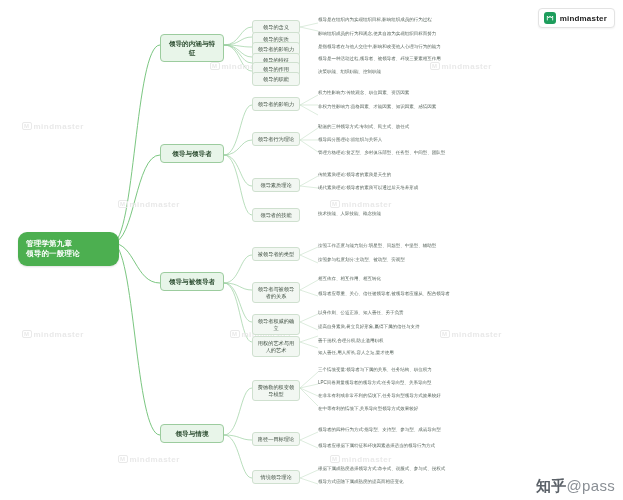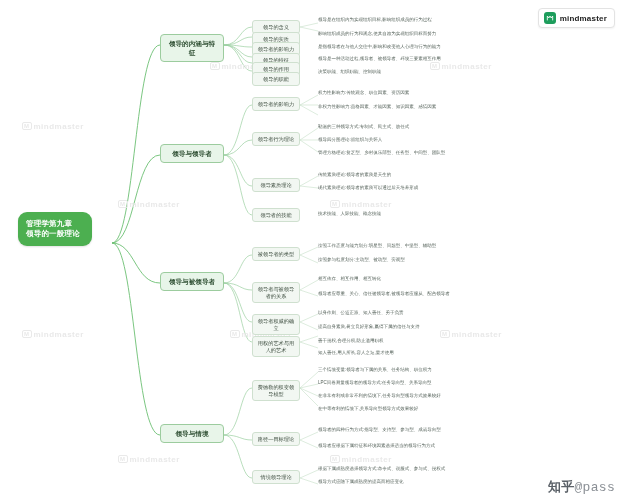--- a/index.html
+++ b/index.html
@@ -94,23 +94,22 @@
     box-shadow:0 1px 2px rgba(0,0,0,.05);
   }
   .logo-mark{
     width:12px;height:12px;border-radius:3px;background:#1d9d5c;
     display:flex;align-items:center;justify-content:center;
   }
   .logo-text{font-size:8px;color:#222;font-weight:bold;letter-spacing:.2px;}
 
   .footer{
     position:absolute;right:8px;bottom:4px;
-    font-size:13px;color:#8a8f95;
+    font-size:15px;color:#8a8f95;
     letter-spacing:.3px;
-    font-family:Liberation Mono, monospace;
   }
   .footer .zh{color:#5b6168;font-weight:bold;}
 </style>
 </head>
 <body>
 
 <div id="canvas">
 
   <svg class="links" viewBox="0 0 623 500">
     <g fill="none" stroke="#6cbf73" stroke-width="0.9">
@@ -162,21 +161,21 @@
   <div class="wm" style="left:210px;top:62px;"><span class="mk">M</span><span>mindmaster</span></div>
   <div class="wm" style="left:430px;top:62px;"><span class="mk">M</span><span>mindmaster</span></div>
   <div class="wm" style="left:118px;top:200px;"><span class="mk">M</span><span>mindmaster</span></div>
   <div class="wm" style="left:330px;top:200px;"><span class="mk">M</span><span>mindmaster</span></div>
   <div class="wm" style="left:22px;top:330px;"><span class="mk">M</span><span>mindmaster</span></div>
   <div class="wm" style="left:230px;top:330px;"><span class="mk">M</span><span>mindmaster</span></div>
   <div class="wm" style="left:440px;top:330px;"><span class="mk">M</span><span>mindmaster</span></div>
   <div class="wm" style="left:118px;top:455px;"><span class="mk">M</span><span>mindmaster</span></div>
   <div class="wm" style="left:330px;top:455px;"><span class="mk">M</span><span>mindmaster</span></div>
 
-  <div class="node root" style="left:18px;top:212px;width:74px;">
+  <div class="node root" style="left:18px;top:232px;width:101px;">
     <span style="white-space:pre-line;">管理学第九章
 领导的一般理论</span>
   </div>
 
   <div class="node l1" style="left:160px;top:34px;width:64px;">
     <span>领导的内涵与特征</span>
   </div>
   <div class="node l2" style="left:252px;top:20px;width:48px;"><span>领导的含义</span></div>
   <div class="node l3" style="left:318px;top:17px;width:290px;"><span>领导是在组织内为实现组织目标,影响组织成员的行为过程</span></div>
   <div class="node l2" style="left:252px;top:32px;width:48px;"><span>领导的实质</span></div>

